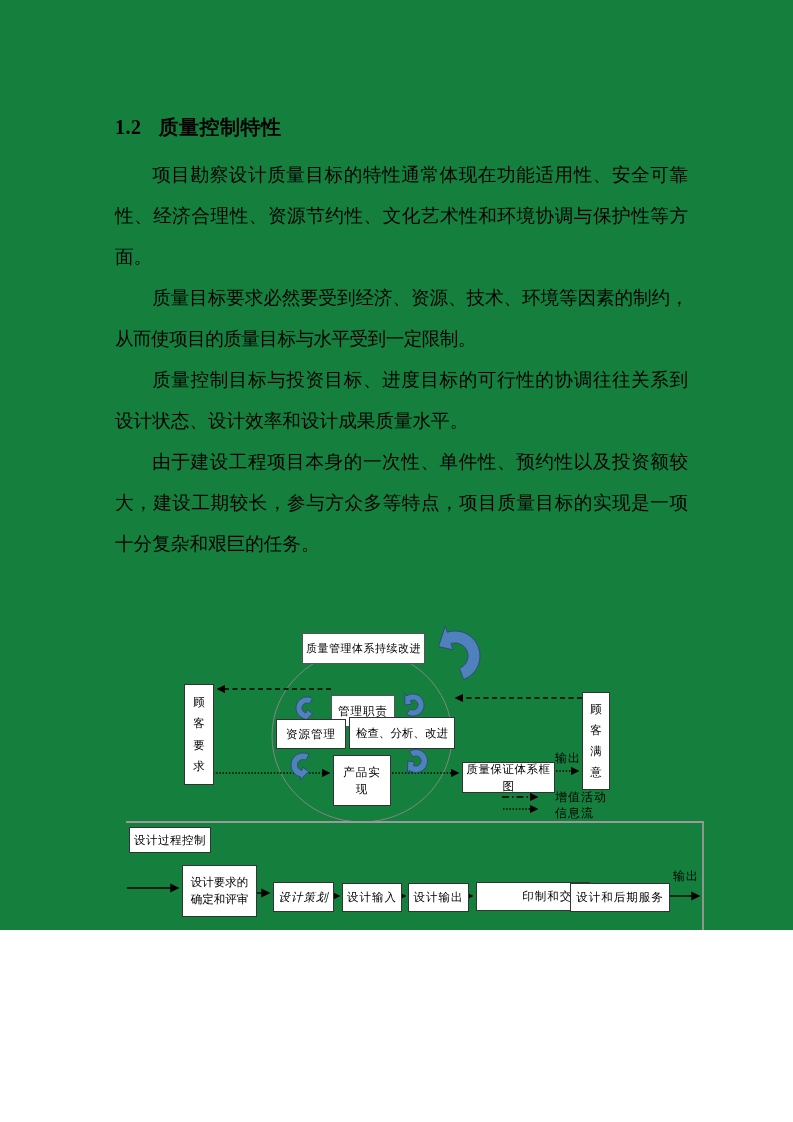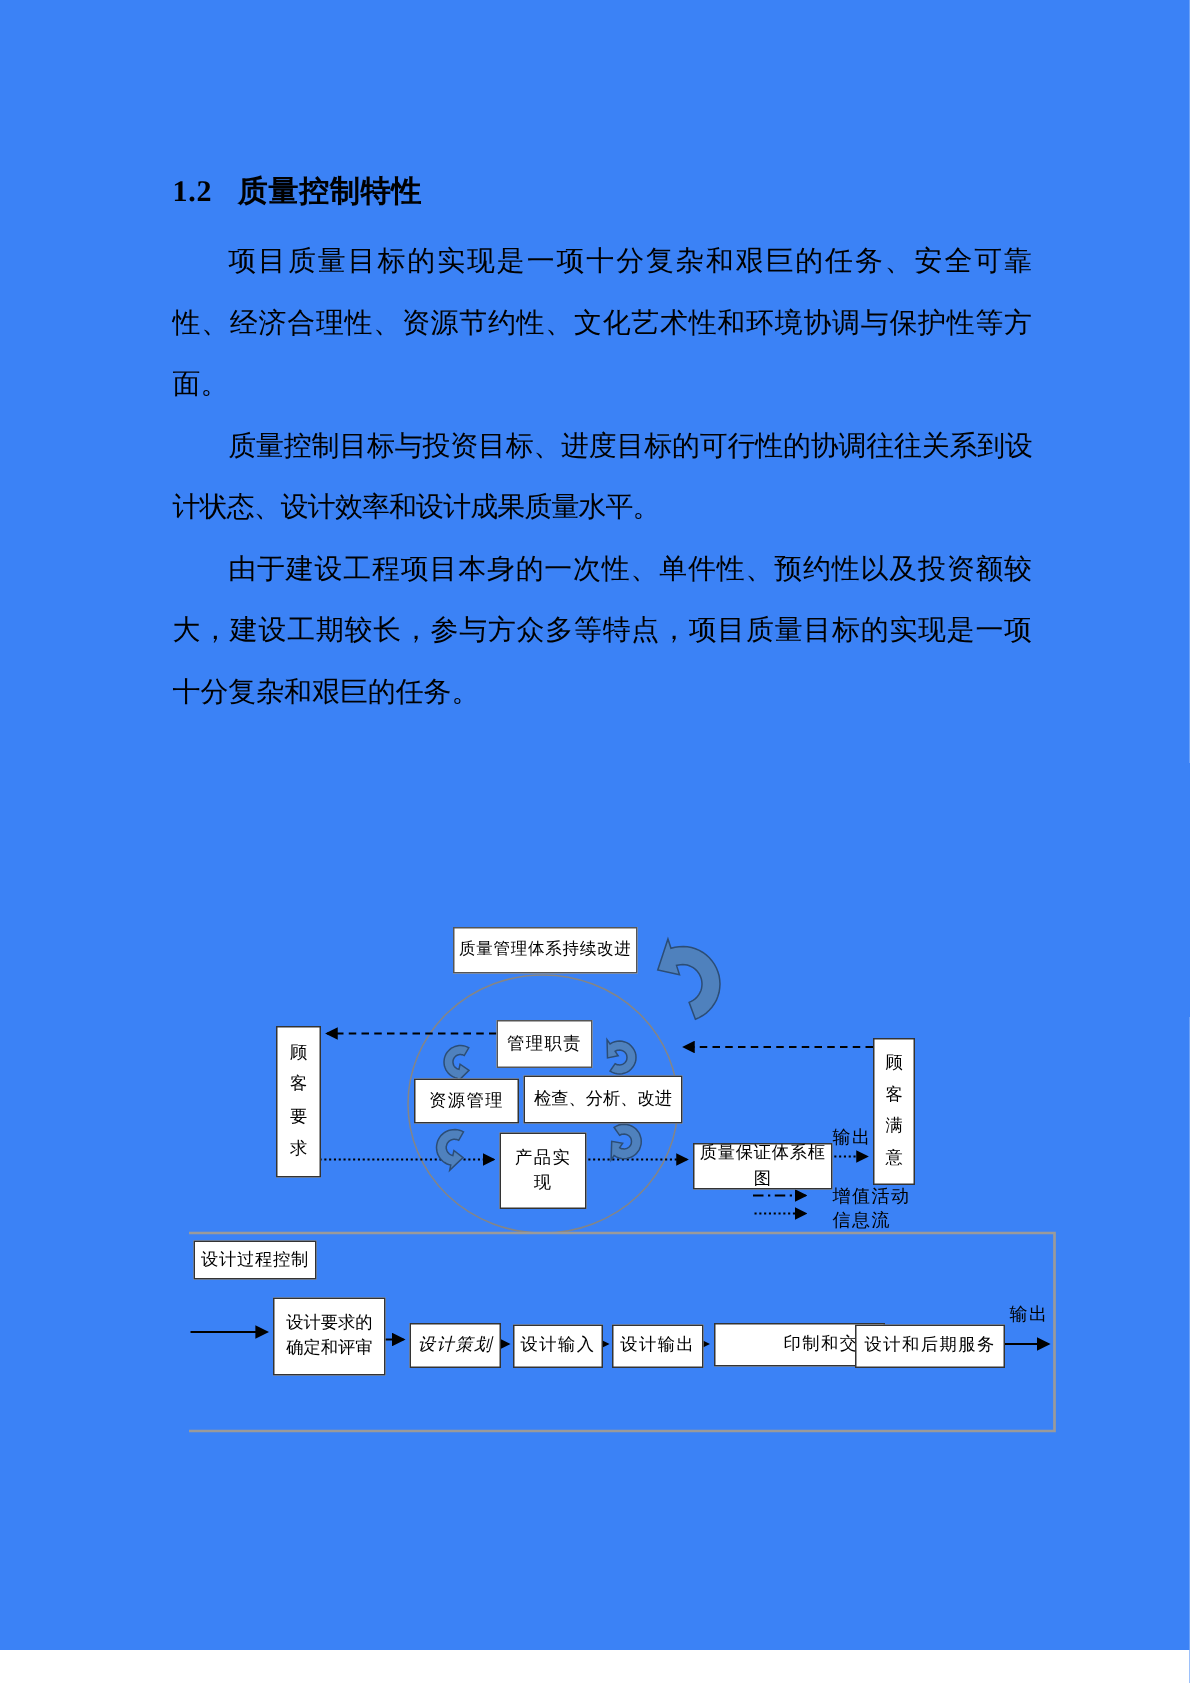--- a/index.html
+++ b/index.html
@@ -1,25 +1,25 @@
 <!DOCTYPE html>
 <html><head>
 <meta charset="utf-8">
 <style>
   html,body{margin:0;padding:0;}
   body{width:793px;height:1122px;background:#fff;color:#000;font-family:"Liberation Serif",serif;}
-  .page{position:relative;width:793px;height:1100px;overflow:hidden;background:#3b82f6;}
+  .page{position:relative;width:793px;height:930px;overflow:hidden;background:#15803d;}
   .heading{position:absolute;left:115px;top:101px;font-size:20px;font-weight:bold;letter-spacing:0.5px;font-family:"Liberation Sans",sans-serif;}
   .heading .num{font-family:"Liberation Serif",serif;margin-right:17px;}
   .bodytext{position:absolute;left:115px;top:154px;width:573px;}
   .bodytext p{margin:0;font-size:18.6px;line-height:41px;text-indent:2em;text-align:justify;font-family:"Liberation Serif",serif;}
   .bodytext p:nth-of-type(2){letter-spacing:-0.55px;}
   .figtitle{position:absolute;left:115px;top:577px;width:566px;text-align:center;font-size:18px;letter-spacing:1.5px;}
   .dbox{position:absolute;display:flex;align-items:center;justify-content:center;text-align:center;background:#fff;border:1.5px solid #333;font-size:11.5px;letter-spacing:1px;line-height:1.45;}
-  .thin{border-width:1px;border-color:#555;}
+  .thin{border-width:1px;border-color:#555;margin-top:15px;}
   .vert{flex-direction:column;justify-content:space-evenly;letter-spacing:0;padding:4px 0;}
   .vert span{display:block;}
   .lbl{position:absolute;font-size:12px;letter-spacing:1px;}
   svg{position:absolute;left:0;top:0;}
 </style>
 </head>
 <body>
 
 <div class="page">
 
@@ -58,21 +58,22 @@
     <path fill="#4f81bd" stroke="#2c4d75" stroke-width="1" d="M463.6 679.5L466.1 678.4L468.5 677.0L470.8 675.4L472.8 673.5L474.6 671.5L476.2 669.2L477.6 666.8L478.6 664.2L479.4 661.5L479.8 658.8L480.0 656.0L479.8 653.3L479.4 650.5L478.6 647.9L477.6 645.3L476.3 642.9L474.7 640.6L472.9 638.5L470.8 636.6L468.6 635.0L466.2 633.6L463.6 632.5L461.0 631.7L458.2 631.2L455.5 631.0L452.7 631.1L450.0 631.5L447.3 632.2L445.3 626.0L438.5 646.6L453.0 649.8L451.0 643.6L452.4 643.3L453.8 643.1L455.2 643.0L456.7 643.1L458.1 643.4L459.5 643.8L460.8 644.4L462.1 645.1L463.2 645.9L464.3 646.9L465.2 648.0L466.1 649.2L466.7 650.4L467.3 651.8L467.7 653.2L467.9 654.6L468.0 656.0L467.9 657.5L467.7 658.9L467.3 660.3L466.7 661.6L466.0 662.9L465.2 664.0L464.3 665.1L463.2 666.1L462.0 666.9L460.8 667.6L459.4 668.2Z"></path>
     <path fill="#4f81bd" stroke="#2c4d75" stroke-width="1" d="M312.5 698.5L311.3 697.9L310.0 697.4L308.7 697.1L307.3 697.0L306.0 697.0L304.6 697.3L303.3 697.6L302.1 698.2L300.9 698.8L299.8 699.7L298.9 700.6L298.0 701.7L297.3 702.8L296.7 704.1L296.3 705.4L296.1 706.7L296.0 708.0L296.1 709.4L296.3 710.7L296.8 712.0L297.3 713.2L298.1 714.4L298.9 715.5L299.9 716.4L301.0 717.2L302.2 717.9L303.4 718.4L304.7 718.8L304.0 722.2L312.7 713.6L306.7 709.5L306.0 712.9L305.4 712.7L304.8 712.5L304.3 712.2L303.8 711.8L303.3 711.4L302.9 710.9L302.6 710.4L302.3 709.8L302.2 709.2L302.0 708.6L302.0 708.0L302.0 707.4L302.1 706.8L302.3 706.2L302.6 705.6L302.9 705.1L303.3 704.6L303.7 704.2L304.2 703.8L304.8 703.5L305.3 703.3L305.9 703.1L306.5 703.0L307.1 703.0L307.8 703.1L308.4 703.2L308.9 703.4L309.5 703.7Z"></path>
     <path fill="#4f81bd" stroke="#2c4d75" stroke-width="1" d="M406.7 714.0L408.2 714.9L409.8 715.5L411.4 715.9L413.1 716.0L414.8 715.8L416.5 715.4L418.1 714.8L419.5 713.9L420.8 712.7L421.9 711.4L422.8 710.0L423.5 708.4L423.9 706.7L424.0 705.0L423.9 703.3L423.5 701.6L422.8 700.0L421.9 698.6L420.8 697.3L419.5 696.1L418.1 695.2L416.5 694.6L414.8 694.2L413.1 694.0L411.4 694.1L409.8 694.5L408.2 695.1L406.7 696.0L404.7 693.1L405.0 705.3L412.1 703.8L410.1 700.9L410.8 700.5L411.5 700.2L412.3 700.1L413.1 700.0L413.8 700.1L414.6 700.3L415.3 700.6L416.0 701.0L416.6 701.5L417.1 702.1L417.5 702.7L417.8 703.5L417.9 704.2L418.0 705.0L417.9 705.8L417.8 706.5L417.5 707.3L417.1 707.9L416.6 708.5L416.0 709.0L415.3 709.4L414.6 709.7L413.8 709.9L413.1 710.0L412.3 709.9L411.5 709.8L410.8 709.5L410.1 709.1Z"></path>
     <path fill="#4f81bd" stroke="#2c4d75" stroke-width="1" d="M309.0 754.6L307.7 753.9L306.3 753.5L304.8 753.1L303.4 753.0L301.9 753.1L300.4 753.3L299.0 753.7L297.6 754.3L296.4 755.0L295.2 755.9L294.1 756.9L293.2 758.1L292.4 759.4L291.8 760.7L291.4 762.1L291.1 763.6L291.0 765.0L291.1 766.5L291.4 768.0L291.8 769.4L292.5 770.7L293.2 772.0L294.2 773.1L295.2 774.2L296.4 775.0L297.7 775.8L299.1 776.3L300.5 776.7L299.8 780.2L308.7 771.7L302.6 767.0L301.9 770.4L301.2 770.2L300.6 769.9L300.0 769.6L299.4 769.2L299.0 768.7L298.5 768.2L298.2 767.6L297.9 767.0L297.7 766.4L297.5 765.7L297.5 765.0L297.5 764.3L297.7 763.7L297.9 763.0L298.1 762.4L298.5 761.8L298.9 761.3L299.4 760.8L300.0 760.4L300.5 760.1L301.2 759.8L301.8 759.6L302.5 759.5L303.2 759.5L303.8 759.6L304.5 759.7L305.1 759.9L305.8 760.2Z"></path>
     <path fill="#4f81bd" stroke="#2c4d75" stroke-width="1" d="M409.4 751.6L410.9 750.7L412.6 750.0L414.4 749.6L416.1 749.5L417.9 749.7L419.7 750.1L421.3 750.8L422.8 751.7L424.2 752.9L425.3 754.3L426.3 755.8L426.9 757.5L427.4 759.2L427.5 761.0L427.4 762.8L426.9 764.5L426.3 766.2L425.3 767.7L424.2 769.1L422.8 770.3L421.3 771.2L419.7 771.9L417.9 772.3L416.1 772.5L414.4 772.4L412.6 772.0L410.9 771.3L409.4 770.4L407.4 773.3L407.8 760.9L415.1 762.2L413.1 765.1L413.8 765.5L414.5 765.8L415.3 765.9L416.1 766.0L416.8 765.9L417.6 765.7L418.3 765.4L419.0 765.0L419.6 764.5L420.1 763.9L420.5 763.3L420.8 762.5L420.9 761.8L421.0 761.0L420.9 760.2L420.8 759.5L420.5 758.7L420.1 758.1L419.6 757.5L419.0 757.0L418.3 756.6L417.6 756.3L416.8 756.1L416.1 756.0L415.3 756.1L414.5 756.2L413.8 756.5L413.1 756.9Z"></path>
   </svg>
 
   <h1 class="heading"><span class="num">1.2</span><span>质量控制特性</span></h1>
 
   <div class="bodytext">
-    <p>项目质量目标的实现是一项十分复杂和艰巨的任务、安全可靠性、经济合理性、资源节约性、文化艺术性和环境协调与保护性等方面。</p>
+    <p>项目勘察设计质量目标的特性通常体现在功能适用性、安全可靠性、经济合理性、资源节约性、文化艺术性和环境协调与保护性等方面。</p>
+    <p>质量目标要求必然要受到经济、资源、技术、环境等因素的制约，从而使项目的质量目标与水平受到一定限制。</p>
     <p>质量控制目标与投资目标、进度目标的可行性的协调往往关系到设计状态、设计效率和设计成果质量水平。</p>
     <p>由于建设工程项目本身的一次性、单件性、预约性以及投资额较大，建设工期较长，参与方众多等特点，项目质量目标的实现是一项十分复杂和艰巨的任务。</p>
   </div>
 
 
   <div class="dbox thin" style="left:302px;top:618px;width:121px;height:29px;font-size:11px;letter-spacing:0.5px;">质量管理体系持续改进</div>
   <div class="dbox vert" style="left:184px;top:684px;width:28px;height:91px;">
       <span>顾</span>
       <span>客</span>
       <span>要</span>

